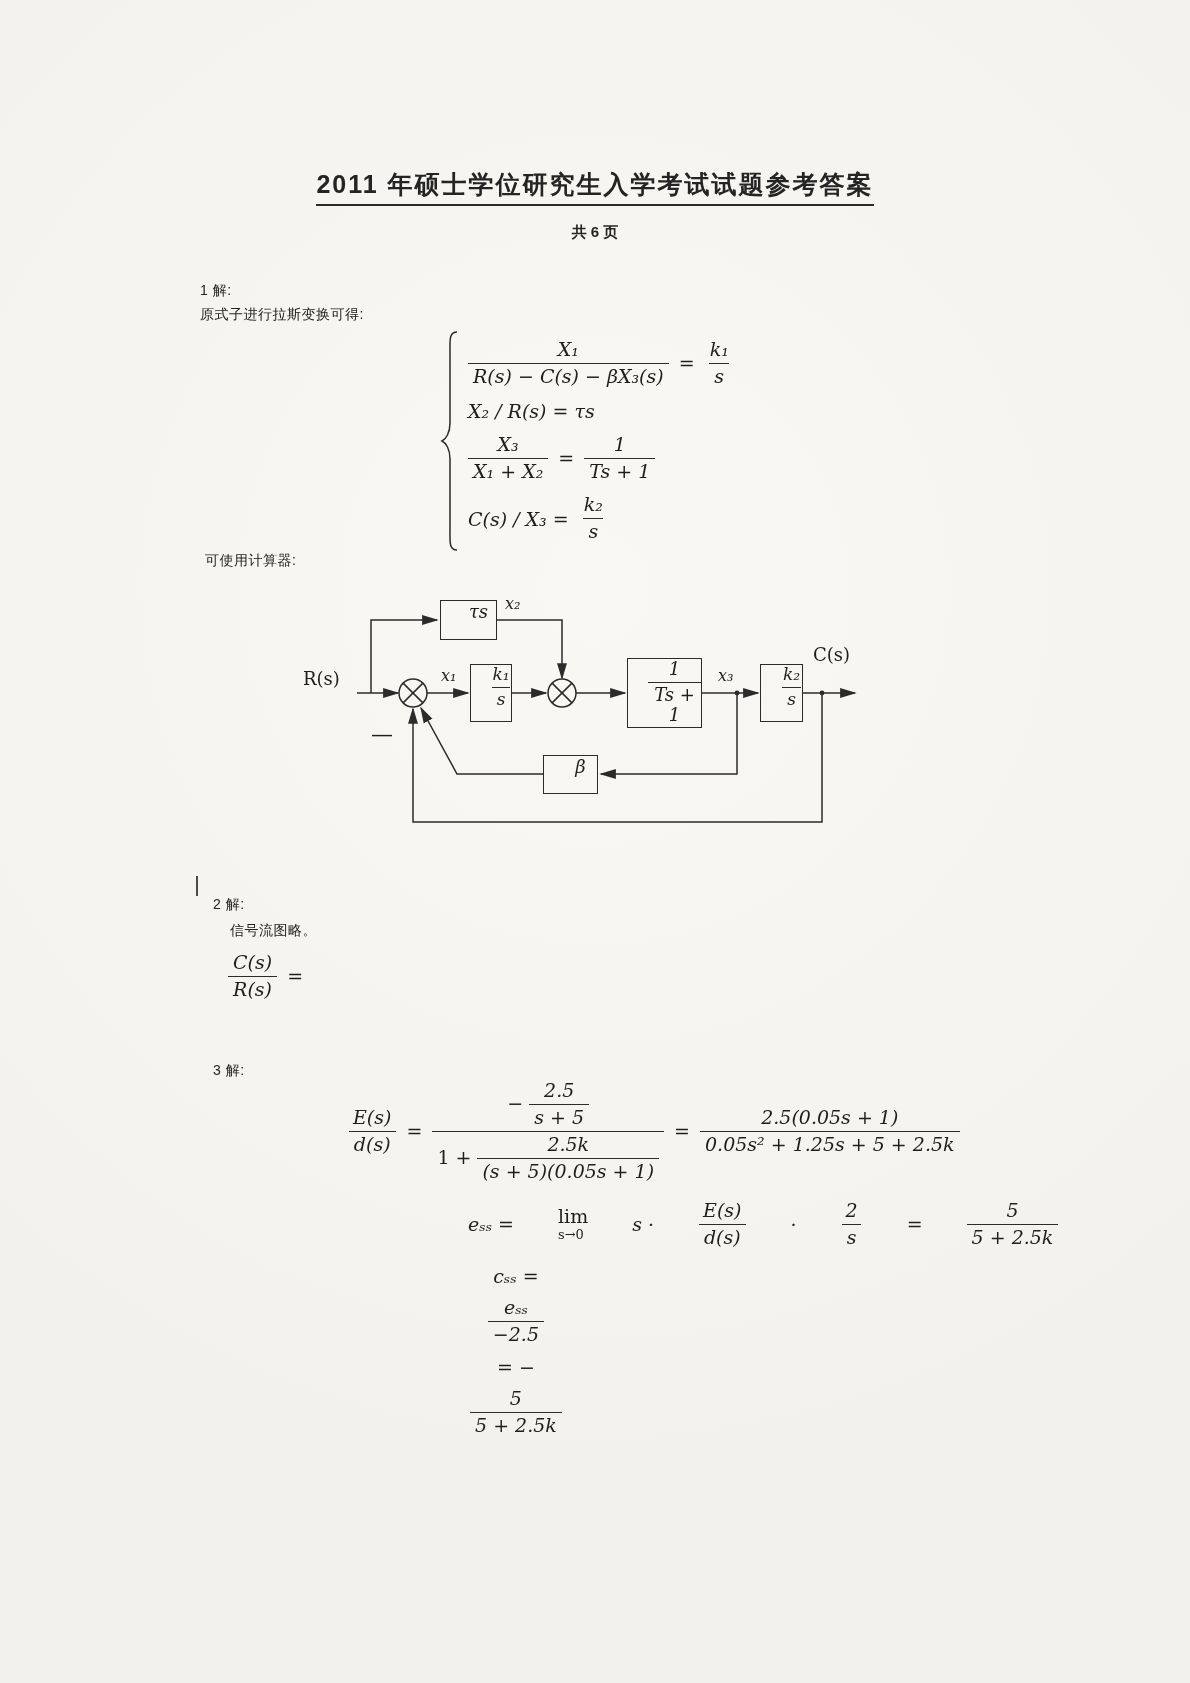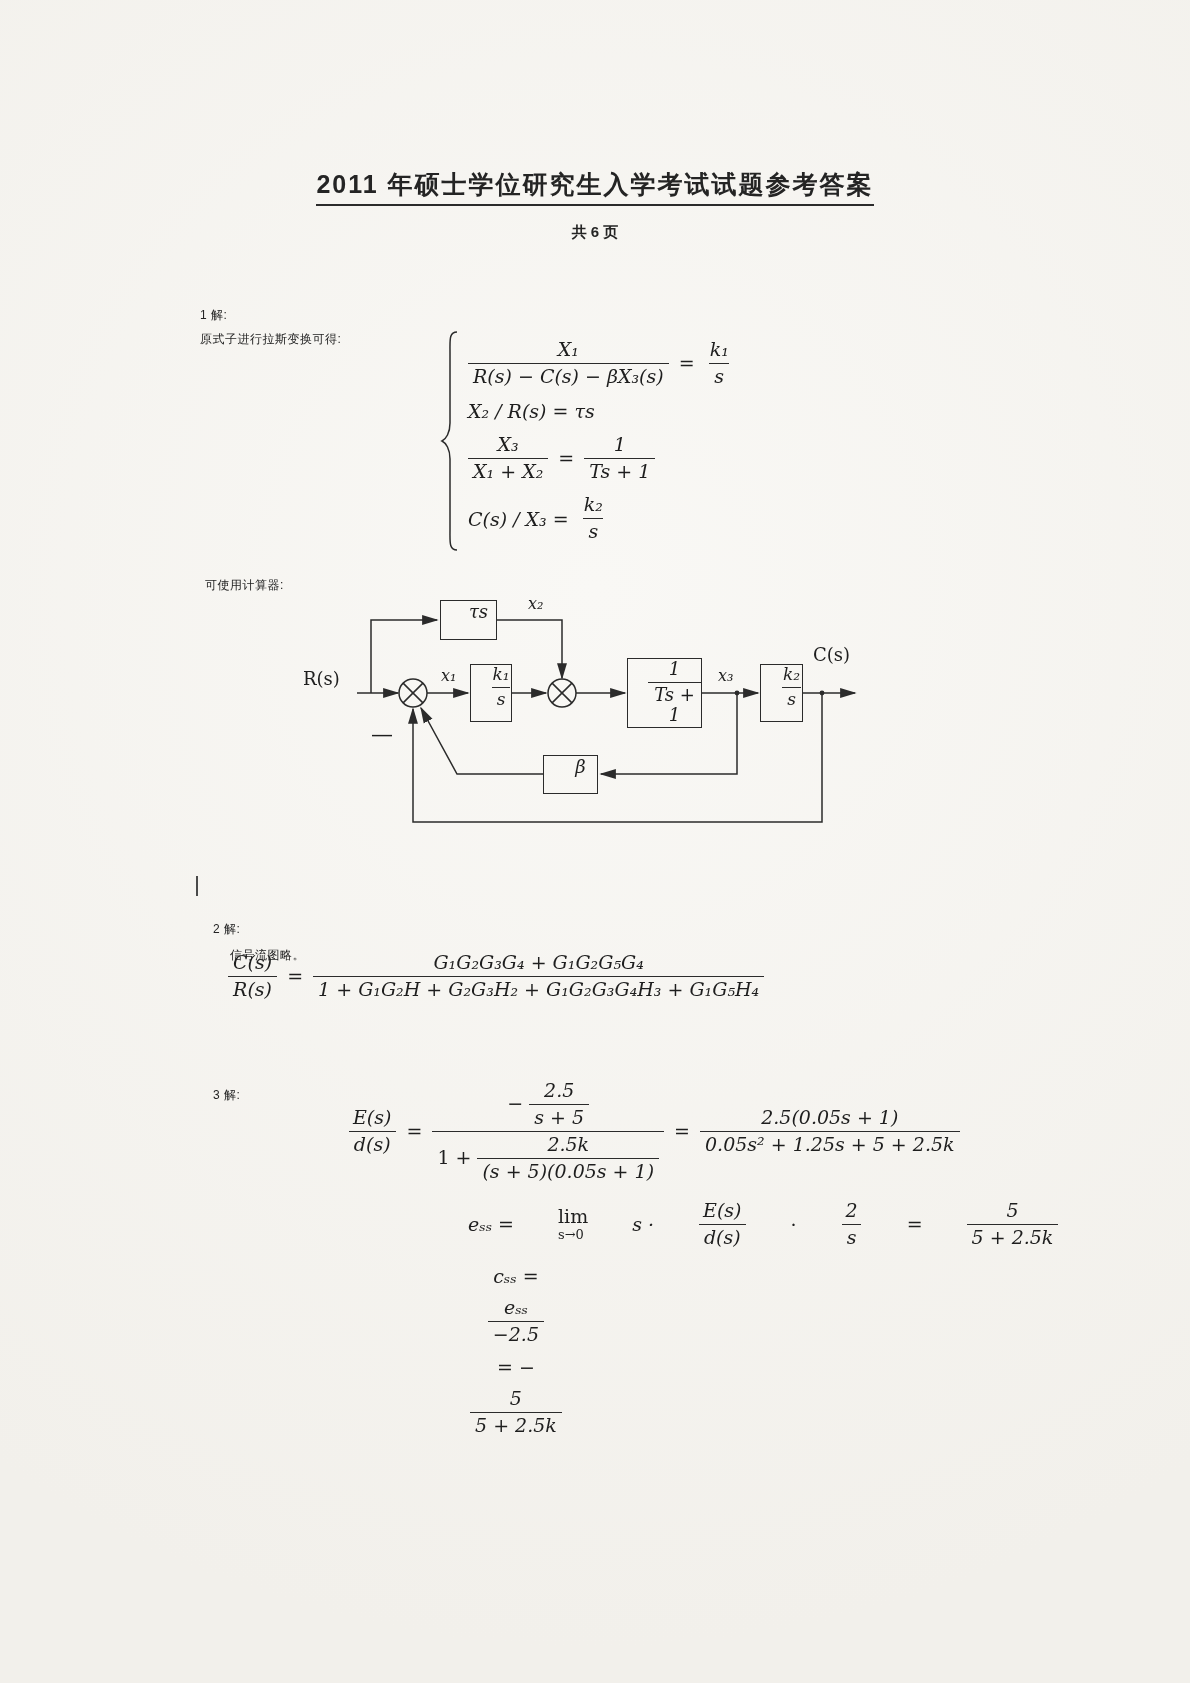--- a/index.html
+++ b/index.html
@@ -3,21 +3,21 @@
 <meta charset="utf-8">
 <style>
   * { box-sizing: border-box; margin: 0; padding: 0; }
   body { background:#e8e6e2; font-family:"Liberation Sans", sans-serif; }
   .page {
     position: relative; width: 1190px; height: 1683px; margin: 0 auto;
     background: radial-gradient(circle at 50% 35%, #f9f8f5 0%, #f2f0eb 85%);
     color: #242424; overflow: hidden;
   }
   .abs { position: absolute; }
-  .label { font-size: 12px; color: #232323; letter-spacing: .5px; margin-top: 25px; }
+  .label { font-size: 14px; color: #232323; letter-spacing: .5px; }
   .math { font-family: "DejaVu Serif", serif; font-style: italic; font-size: 19px; color:#1e1e1e; }
   .upright { font-style: normal; }
 
   .frac { display: inline-flex; flex-direction: column; align-items: center; text-align: center; vertical-align: middle; line-height: 1.15; }
   .frac > .num { padding: 0 5px 2px; }
   .frac > .den { border-top: 1.5px solid #2b2b2b; padding: 2px 5px 0; }
 
   .eqrow { display: flex; align-items: center; gap: 10px; white-space: nowrap; }
 
   .title-row { left: 0; top: 168px; width: 100%; text-align: center; }
@@ -128,21 +128,21 @@
         <line x1="367.1" y1="101.1" x2="386.9" y2="120.9"></line>
         <line x1="367.1" y1="120.9" x2="386.9" y2="101.1"></line>
       </g>
       <circle cx="552" cy="111" r="2.4" fill="#2b2b2b"></circle>
       <circle cx="637" cy="111" r="2.4" fill="#2b2b2b"></circle>
     </svg>
 
     <div class="dlabel" style="left:118px; top:86px;">R(s)</div>
     <div class="dlabel" style="left:628px; top:62px;">C(s)</div>
     <div class="dlabel it" style="left:256px; top:84px;">x₁</div>
-    <div class="dlabel it" style="left:343px; top:12px;">x₂</div>
+    <div class="dlabel it" style="left:320px; top:12px;">x₂</div>
     <div class="dlabel it" style="left:533px; top:84px;">x₃</div>
     <div class="dlabel" style="left:186px; top:140px; font-size:22px;">—</div>
 
     <div class="block" style="left:255px; top:18px; width:57px; height:40px;">
       <span>τs</span>
     </div>
     <div class="block" style="left:285px; top:82px; width:42px; height:58px; font-size:17px;">
       <span class="frac">
         <span class="num">k₁</span>
         <span class="den">s</span>
@@ -168,24 +168,20 @@
   <div class="abs scan-mark" style="left:196px; top:876px;"></div>
   <div class="abs label" style="left:213px; top:896px;">2 解:</div>
   <div class="abs label" style="left:230px; top:922px;">信号流图略。</div>
 
   <div class="abs eqrow math" style="left:228px; top:952px;">
     <span class="frac">
       <span class="num">C(s)</span>
       <span class="den">R(s)</span>
     </span>
     <span class="upright">=</span>
-    <span class="frac">
-      <span class="num">G₁G₂G₃G₄ + G₁G₂G₅G₄</span>
-      <span class="den">1 + G₁G₂H + G₂G₃H₂ + G₁G₂G₃G₄H₃ + G₁G₅H₄</span>
-    </span>
   </div>
 
   <div class="abs label" style="left:213px; top:1062px;">3 解:</div>
 
   <div class="abs eqrow math" style="left:348px; top:1080px;">
     <span class="frac">
       <span class="num">E(s)</span>
       <span class="den">d(s)</span>
     </span>
     <span class="upright">=</span>

